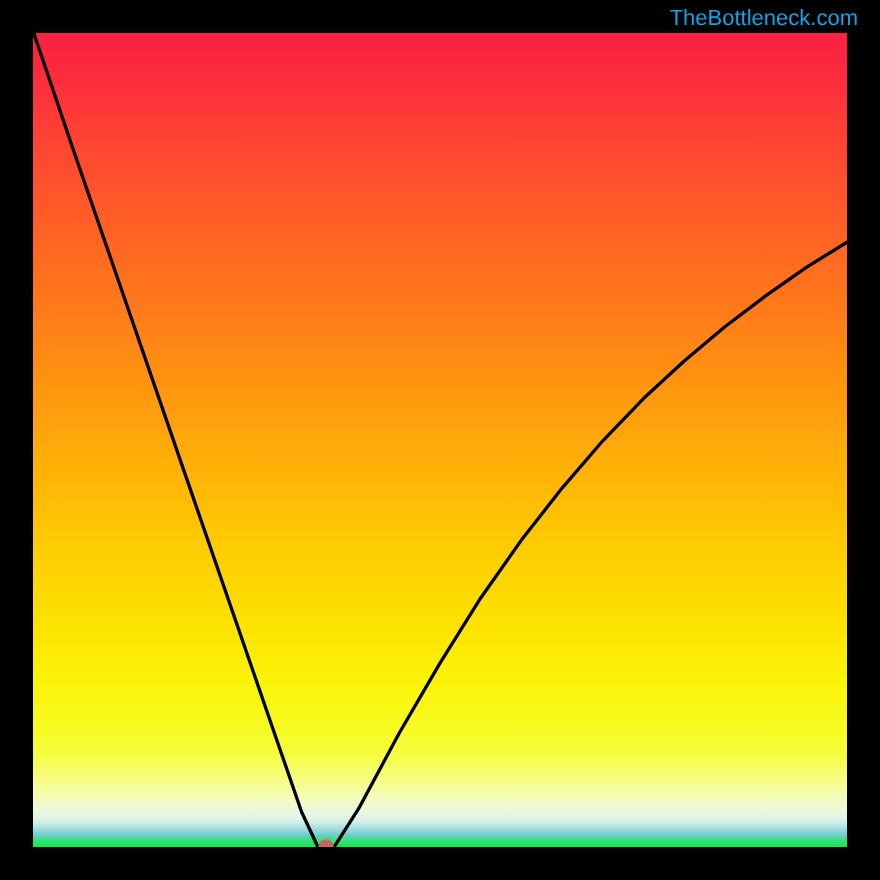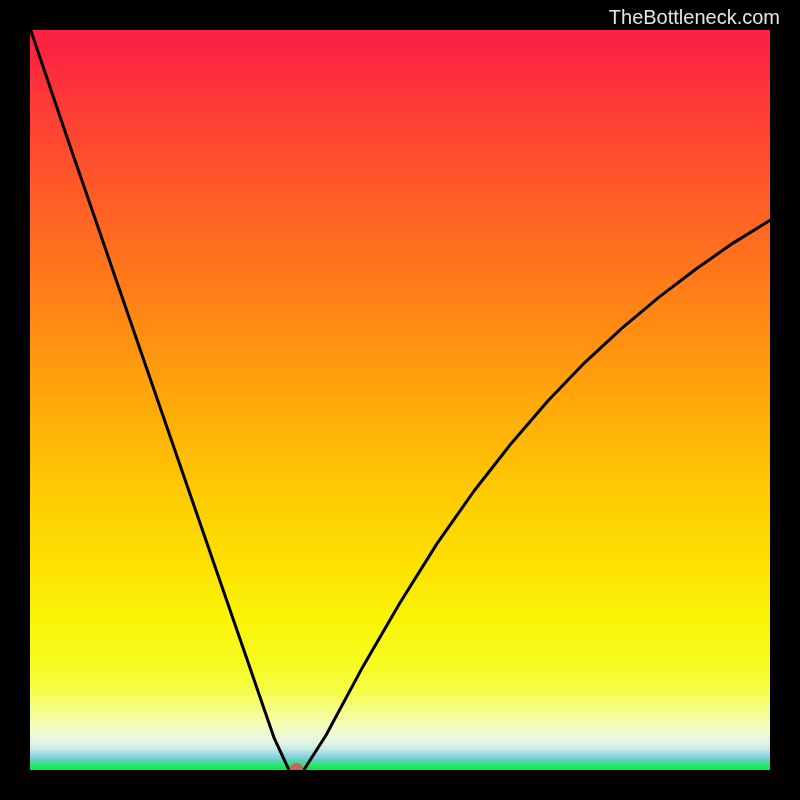--- a/index.html
+++ b/index.html
@@ -1,17 +1,17 @@
 <!DOCTYPE html>
 <html><head>
 <meta charset="utf-8">
 <style>
   * { margin: 0; padding: 0; box-sizing: border-box; }
   body { width: 800px; height: 800px; background: #000; position: relative; font-family: Arial, sans-serif; }
-  .watermark { position: absolute; top: 6px; right: 20px; color: #e5e5e5; font-size: 20px; font-weight: 500; z-index: 10; }
+  .watermark { position: absolute; top: 6px; right: 20px; color: #0ea5e9; font-size: 20px; font-weight: 500; z-index: 10; }
   .plot-area { position: absolute; top: 30px; left: 30px; width: 740px; height: 740px; }
   .gradient-bg { width: 100%; height: 100%; background: linear-gradient(to bottom,
       #fc2241 0%, #fc2241 2%, #fe4034 12%, #ff5b27 22%, #ff781b 33%, #ff9410 43%,
       #ffb008 53%, #fec903 62%, #fde101 72%, #faf408 80%, #f6fc25 86%, #f5fd45 89%,
       #f6fd72 91%, #f5fd97 92.5%, #f3fcba 94%, #effad1 95%, #e9f7e0 95.8%, #dcf2e5 96.6%,
       #c3eae5 97.2%, #a1dce0 97.8%, #7fd0db 98.3%, #55d5a8 98.8%, #31e275 99.3%,
       #17ea53 99.7%, #0cef43 100%); }
   svg.curve { position: absolute; top: 0; left: 0; width: 100%; height: 100%; pointer-events: none; }
 </style>
 </head>

